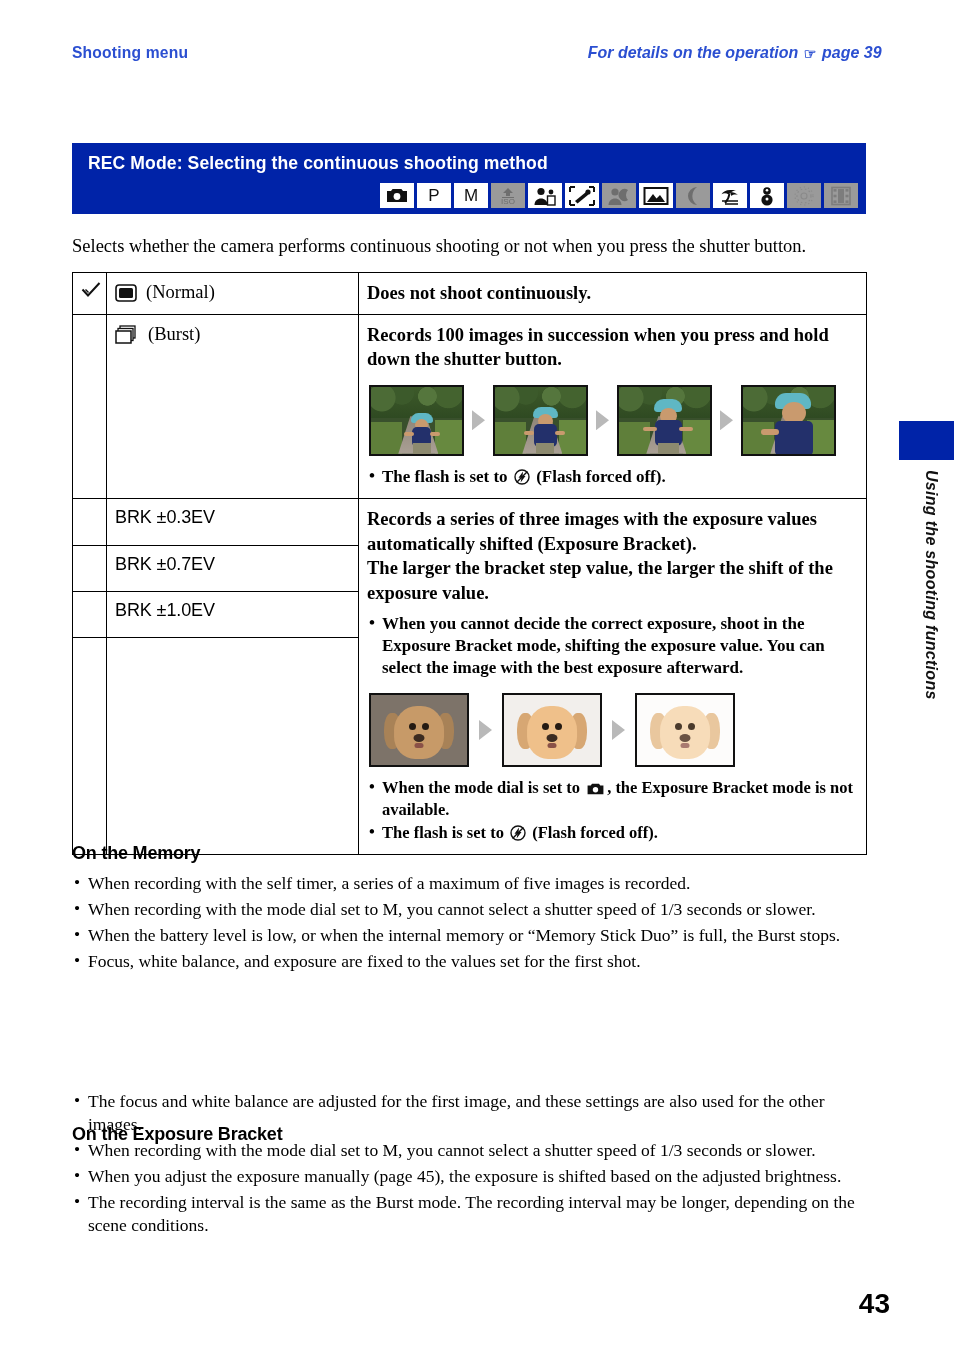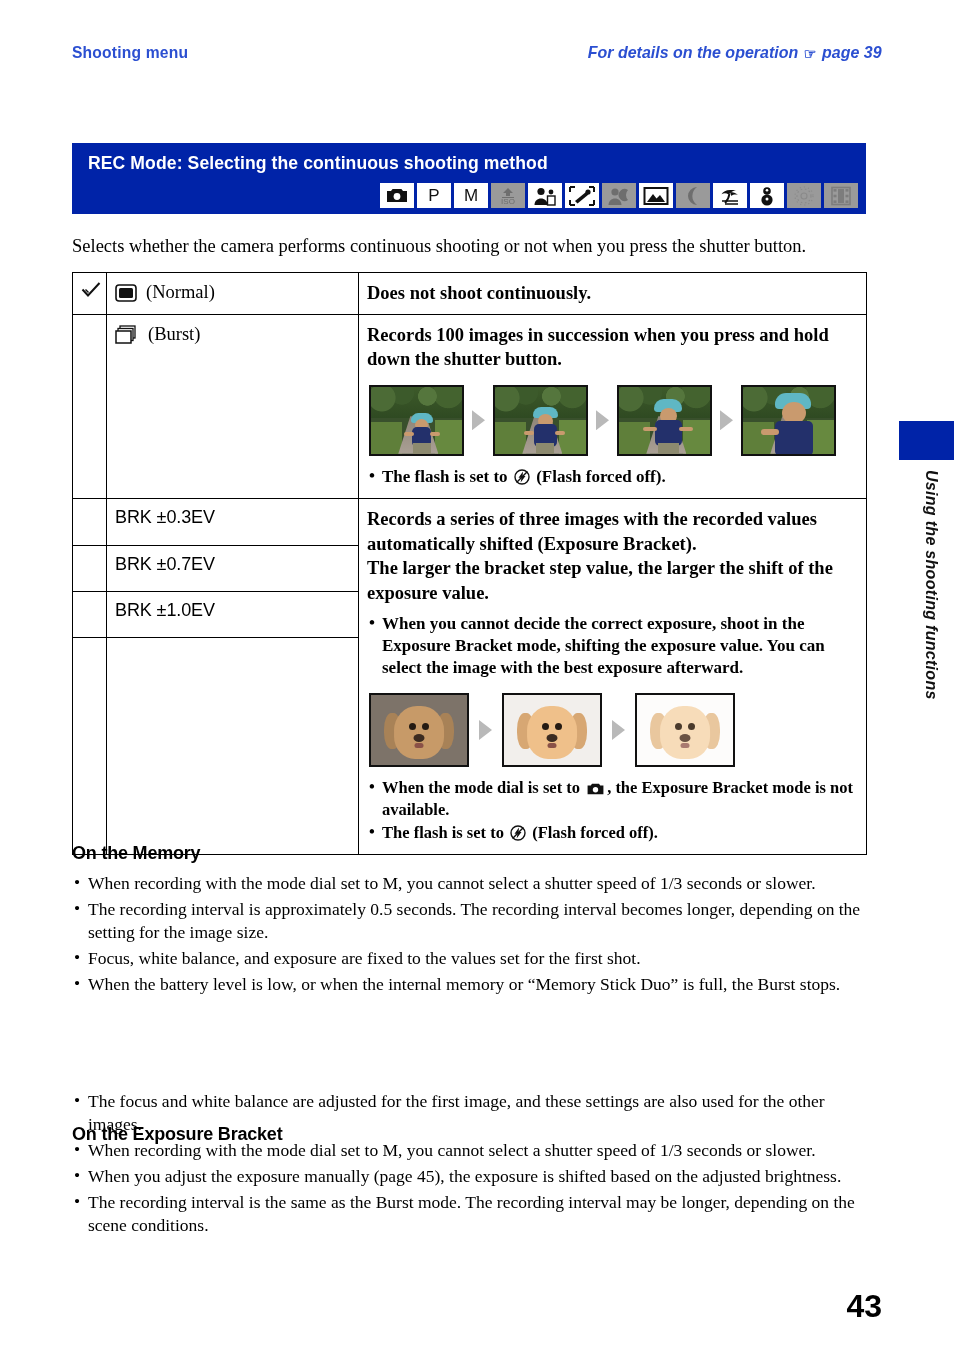--- a/index.html
+++ b/index.html
@@ -296,25 +296,25 @@
     font-family: "Liberation Sans", sans-serif;
     font-weight: bold;
     font-style: italic;
     font-size: 16px;
     letter-spacing: .3px;
     color: #111;
     white-space: nowrap;
   }
   .pageno {
     position: absolute;
-    right: 72px;
+    right: 64px;
     top: 1288px;
     font-family: "Liberation Sans", sans-serif;
     font-weight: bold;
-    font-size: 32px;
+    font-size: 28px;
   }
   .inline-glyph { display:inline-flex; vertical-align:-3px; margin:0 2px; }
 </style>
 </head>
 <body>
 
 <div class="runhead">
   <div class="runhead-left">Shooting menu</div>
   <div class="runhead-right">
     <span>For details on the operation</span>
@@ -556,21 +556,21 @@
             <span>(Flash forced off).</span>
           </li>
         </ul>
       </td>
     </tr>
 
     <tr>
       <td></td>
       <td class="brk-label">BRK ±0.3EV</td>
       <td class="cell-pad-desc" rowspan="4">
-        <div class="desc-text">Records a series of three images with the recorded values automatically shifted (Exposure Bracket).</div>
+        <div class="desc-text">Records a series of three images with the exposure values automatically shifted (Exposure Bracket).</div>
         <div class="desc-text">The larger the bracket step value, the larger the shift of the exposure value.</div>
 
         <ul class="bullets">
           <li>When you cannot decide the correct exposure, shoot in the Exposure Bracket mode, shifting the exposure value. You can select the image with the best exposure afterward.</li>
         </ul>
 
         <div class="strip">
           <div class="shot dog">
             <div class="dog-bg" style="background:#7d7369;"></div>
             <div class="dog-ear l" style="background:#a88257;"></div>
@@ -645,24 +645,24 @@
     <tr>
       <td style="border-top:none;"></td>
       <td style="height:200px;"></td>
     </tr>
 
   </tbody>
 </table>
 
 <div class="sec-head" style="left:72px; top:843px;">On the Memory</div>
 <ul class="sec-list" style="left:72px; top:872px;">
+  <li>When recording with the self timer, a series of a maximum of five images is recorded.</li>
   <li>When recording with the mode dial set to M, you cannot select a shutter speed of 1/3 seconds or slower.</li>
-  <li>The recording interval is approximately 0.5 seconds. The recording interval becomes longer, depending on the setting for the image size.</li>
+  <li>When the battery level is low, or when the internal memory or “Memory Stick Duo” is full, the Burst stops.</li>
   <li>Focus, white balance, and exposure are fixed to the values set for the first shot.</li>
-  <li>When the battery level is low, or when the internal memory or “Memory Stick Duo” is full, the Burst stops.</li>
 </ul>
 
 <div class="sec-head" style="left:72px; top:1124px;">On the Exposure Bracket</div>
 <ul class="sec-list" style="left:72px; top:1090px;">
   <li>The focus and white balance are adjusted for the first image, and these settings are also used for the other images.</li>
   <li>When recording with the mode dial set to M, you cannot select a shutter speed of 1/3 seconds or slower.</li>
   <li>When you adjust the exposure manually (page 45), the exposure is shifted based on the adjusted brightness.</li>
   <li>The recording interval is the same as the Burst mode. The recording interval may be longer, depending on the scene conditions.</li>
 </ul>
 

